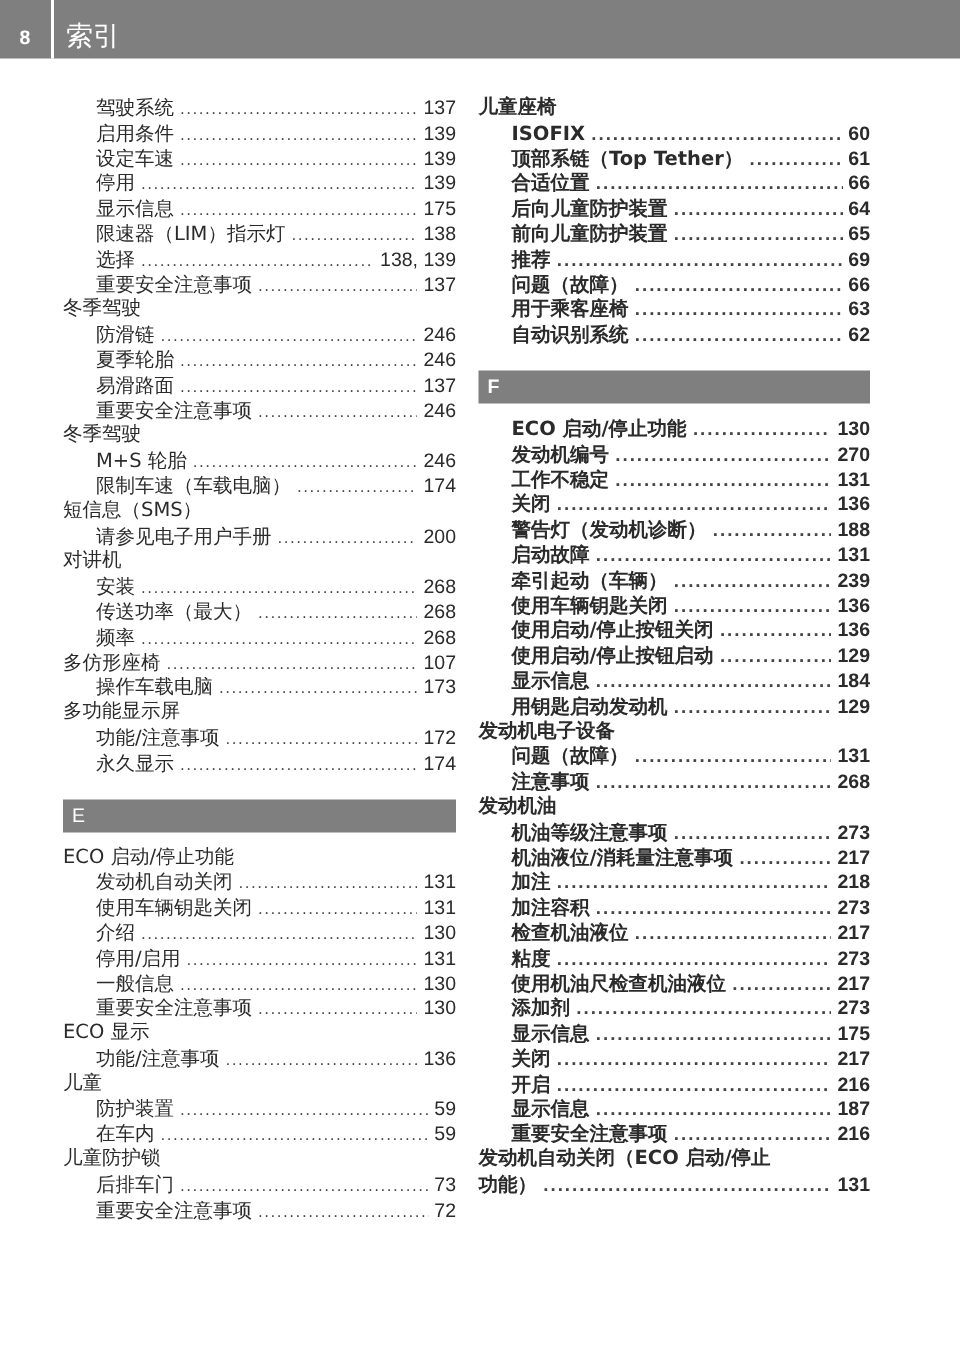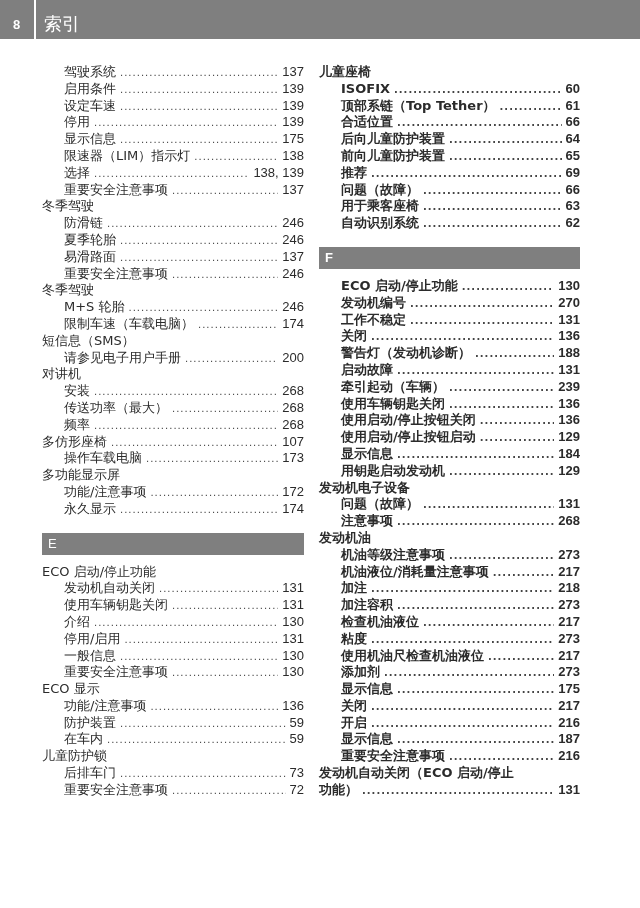--- a/index.html
+++ b/index.html
@@ -228,20 +228,23 @@
         <span class="page">130</span>
       </div>
       <div class="row">
         <span class="label">ECO 显示</span>
       </div>
       <div class="row sub">
         <span class="label">功能/注意事项</span>
         <span class="dots"></span>
         <span class="page">136</span>
       </div>
+      <div class="row">
+        <span class="label">儿童</span>
+      </div>
       <div class="row sub">
         <span class="label">防护装置</span>
         <span class="dots"></span>
         <span class="page">59</span>
       </div>
       <div class="row sub">
         <span class="label">在车内</span>
         <span class="dots"></span>
         <span class="page">59</span>
       </div>

